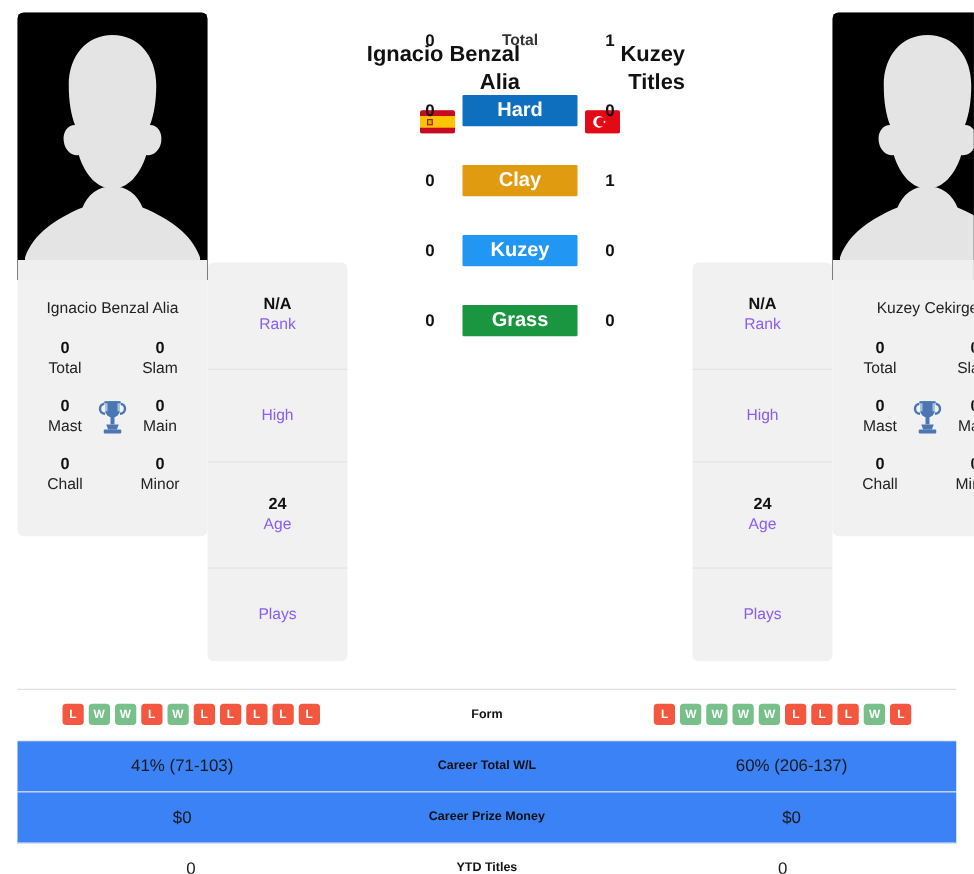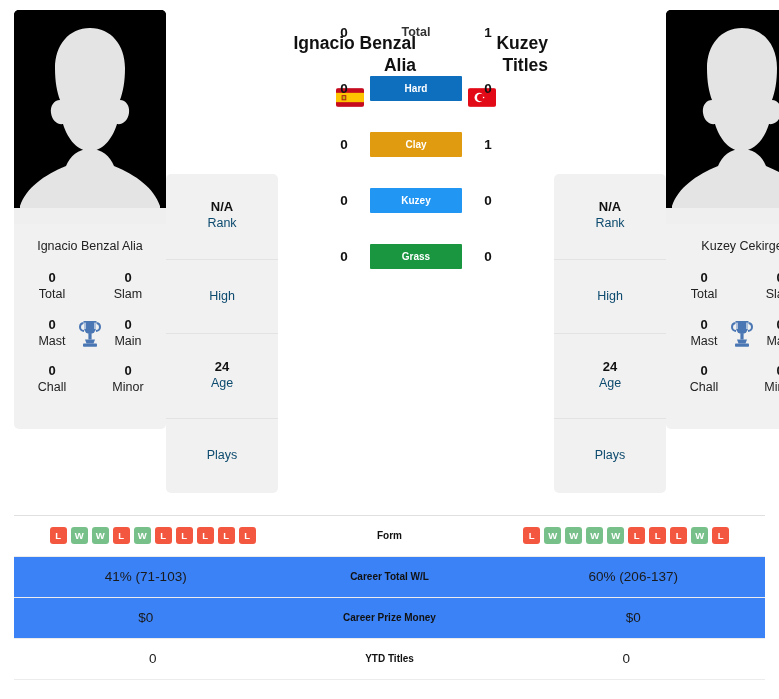--- a/index.html
+++ b/index.html
@@ -60,28 +60,29 @@
     width: 26px; height: 30px;
   }
 
   
   .rank-col { width: 112px; flex: 0 0 112px; margin-top: 164px; }
   .rank-card {
     width: 112px;
     background: #f1f1f1;
     border-radius: 5px;
     overflow: hidden;
+    margin-top: 36px;
   }
   .rank-sec {
     text-align: center;
     border-bottom: 1px solid #e3e3e3;
   }
   .rank-sec:last-child { border-bottom: none; }
   .rank-sec .big { font-size: 13px; font-weight: bold; color: #111; line-height: 1.25; }
-  .rank-sec .sub { font-size: 12.5px; color: #0c4a6e; line-height: 1.3; }
+  .rank-sec .sub { font-size: 12.5px; color: #8b5cf6; line-height: 1.3; }
   .sec-rank { padding: 25px 4px 27px 4px; }
   .sec-high { padding: 28px 4px 29px 4px; }
   .sec-age { padding: 25px 4px 27px 4px; }
   .sec-plays { padding: 28px 4px 29px 4px; }
 
   
   .center-col {
     flex: 1 1 auto;
     display: flex;
     flex-direction: column;
@@ -124,21 +125,21 @@
     text-align: center;
     font-size: 13.5px;
     font-weight: bold;
     color: #111;
   }
   .sbadge {
     width: 92px; height: 25px;
     line-height: 25px;
     text-align: center;
     color: #ffffff;
-    font-size: 10px;
+    font-size: 16px;
     font-weight: bold;
     border-radius: 1px;
   }
   .sbadge.plain {
     background: transparent !important;
     color: #333333;
     font-weight: bold;
     font-size: 12.5px;
   }
 

